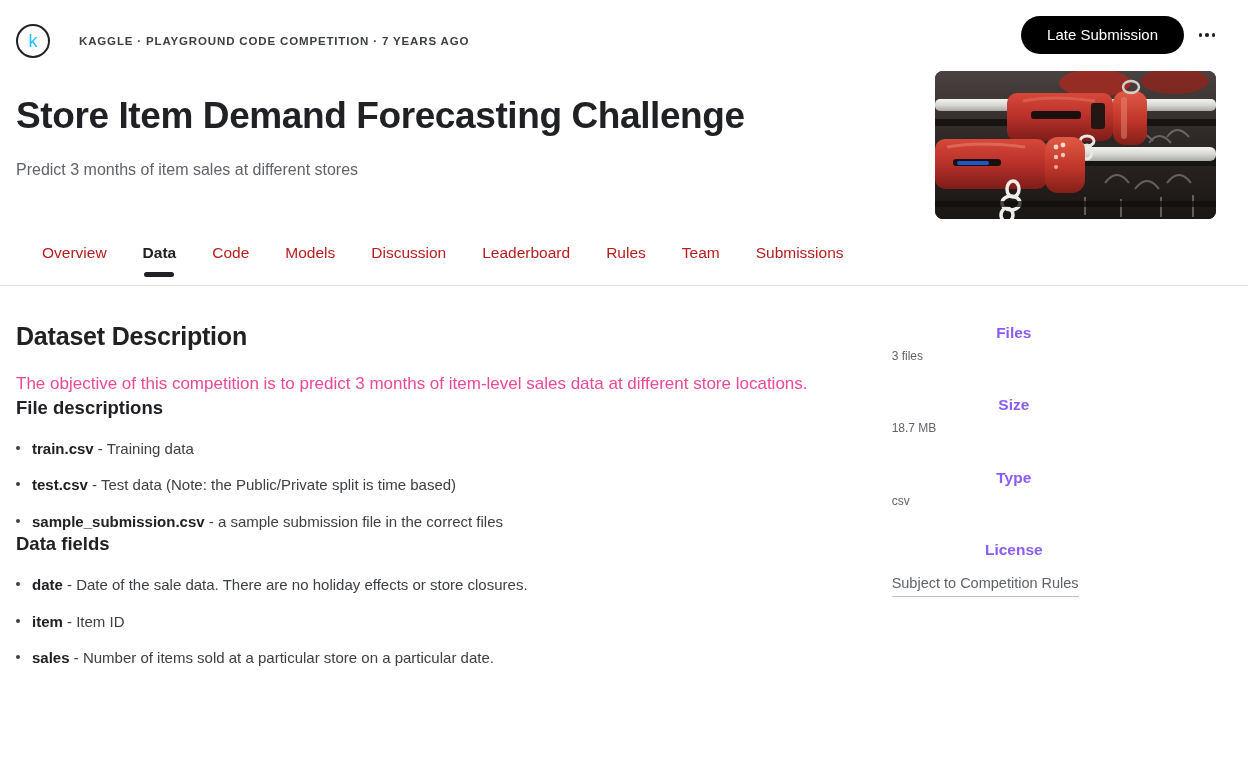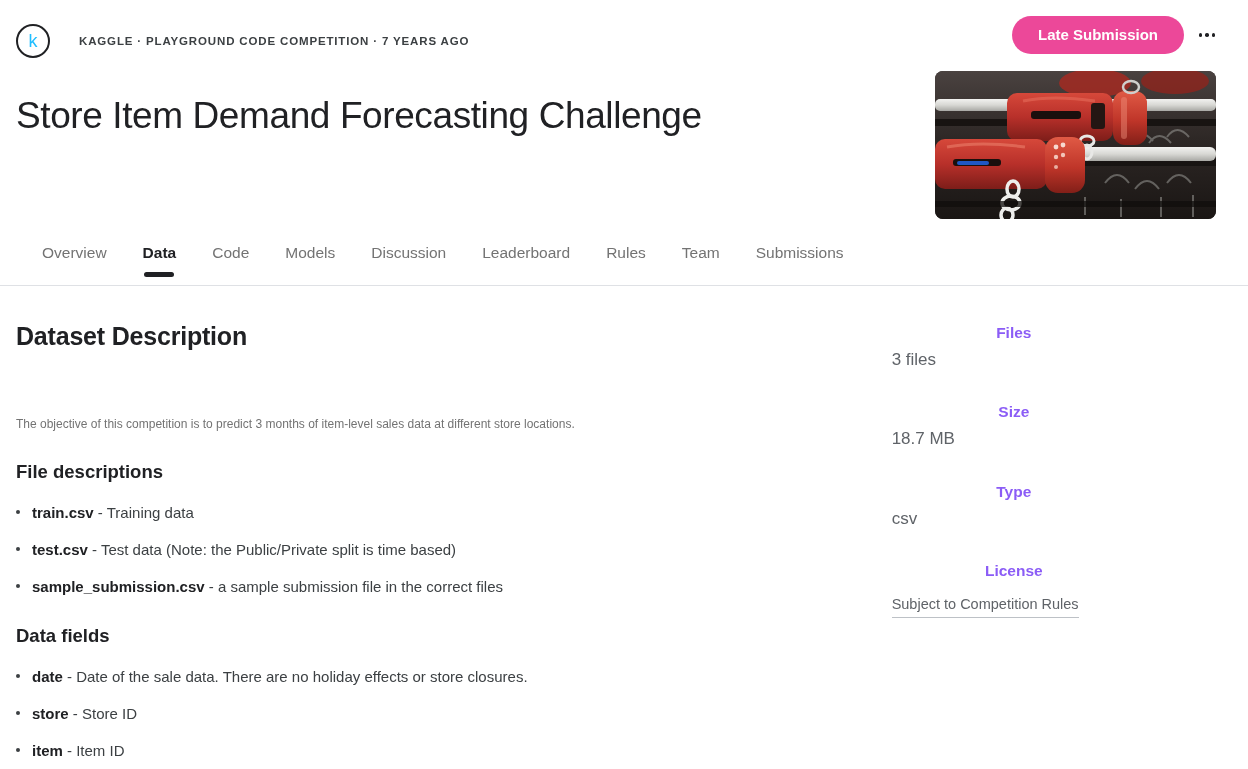--- a/index.html
+++ b/index.html
@@ -61,27 +61,27 @@
   .header-actions {
     position: absolute;
     right: 24px;
     top: 16px;
     display: flex;
     align-items: center;
     gap: 6px;
   }
 
   .late-submission-btn {
-    background: #ec4899;
+    background: #000000;
     color: #ffffff;
     border: none;
     border-radius: 22px;
     font-family: "Liberation Sans", sans-serif;
     font-size: 15px;
-    font-weight: bold;
+    font-weight: normal;
     padding: 0 26px;
     height: 38px;
     line-height: 38px;
     cursor: pointer;
     white-space: nowrap;
   }
 
   .more-menu {
     width: 34px;
     height: 34px;
@@ -101,21 +101,21 @@
   }
 
   
   .title-block {
     padding: 28px 16px 0 16px;
     max-width: 900px;
   }
 
   .comp-title {
     font-size: 37px;
-    font-weight: normal;
+    font-weight: bold;
     line-height: 1.18;
     letter-spacing: -0.4px;
     color: #202124;
   }
 
   .comp-subtitle {
     margin-top: 21px;
     font-size: 16px;
     color: #5f6368;
     line-height: 1.4;
@@ -145,21 +145,21 @@
   }
   .tabs {
     display: flex;
     align-items: flex-start;
     padding-left: 24px;
     gap: 0px;
   }
   .tab {
     position: relative;
     font-size: 15.5px;
-    color: #737373;
+    color: #b91c1c;
     padding: 0 18px 14px 18px;
     cursor: pointer;
     white-space: nowrap;
     line-height: 20px;
   }
   .tab.active {
     color: #202124;
     font-weight: bold;
   }
   .tab.active::after {
@@ -190,28 +190,27 @@
   }
 
   .section-title {
     font-size: 25px;
     font-weight: bold;
     color: #202124;
     letter-spacing: -0.2px;
   }
 
   .intro-para {
-    margin-top: 64px;
-    font-size: 12px;
-    color: #737373;
+    margin-top: 20px;
+    font-size: 17px;
+    color: #ec4899;
     line-height: 1.5;
   }
 
   .sub-head {
-    margin-top: 28px;
     font-size: 18.5px;
     font-weight: bold;
     color: #202124;
   }
 
   ul.bullets {
     margin-top: 19px;
     list-style: none;
   }
   ul.bullets li {
@@ -247,21 +246,21 @@
   .meta-group:last-child { margin-bottom: 0; }
   .meta-label {
     font-size: 15.5px;
     font-weight: bold;
     color: #8b5cf6;
     line-height: 1.4;
     text-align: center;
   }
   .meta-value {
     margin-top: 4px;
-    font-size: 17px;
+    font-size: 12px;
     color: #5f6368;
     line-height: 1.4;
   }
   .meta-link {
     margin-top: 12px;
     font-size: 14.5px;
     color: #5f6368;
     line-height: 1.5;
     border-bottom: 1px solid #bdc1c6;
     display: inline-block;
@@ -289,20 +288,21 @@
       <div class="more-menu">
         <span></span>
         <span></span>
         <span></span>
       </div>
     </div>
   </div>
 
   <div class="title-block">
     <h1 class="comp-title">Store Item Demand Forecasting Challenge</h1>
+    <div class="comp-subtitle">Predict 3 months of item sales at different stores</div>
   </div>
 
   <div class="hero">
     <svg viewBox="0 0 281 148" preserveAspectRatio="none" aria-hidden="true">
       <defs>
         <linearGradient id="bgGrad" x1="0" y1="0" x2="0" y2="1">
           <stop offset="0%" stop-color="#4a4240"></stop>
           <stop offset="45%" stop-color="#2e2826"></stop>
           <stop offset="100%" stop-color="#1a1614"></stop>
         </linearGradient>
@@ -429,23 +429,20 @@
         </li>
       </ul>
 
       <h3 class="sub-head">Data fields</h3>
 
       <ul class="bullets">
         <li>
           <b>date</b><span> - Date of the sale data. There are no holiday effects or store closures.</span>
         </li>
         <li>
-          <b>store</b><span> - Store ID</span>
-        </li>
-        <li>
           <b>item</b><span> - Item ID</span>
         </li>
         <li>
           <b>sales</b><span> - Number of items sold at a particular store on a particular date.</span>
         </li>
       </ul>
     </div>
 
     <div class="sidebar">
       <div class="meta-group">

